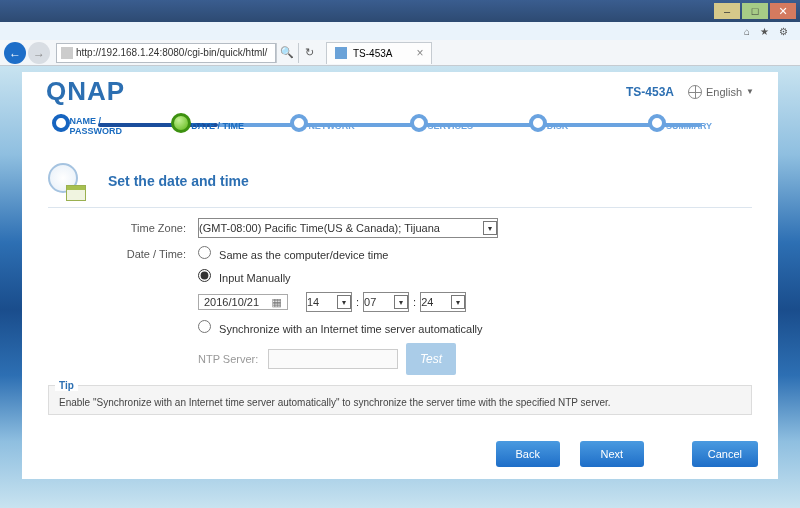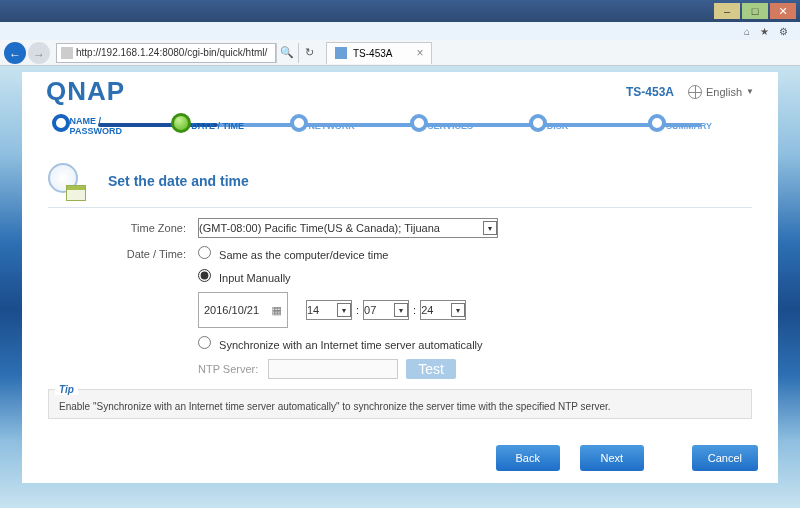--- a/index.html
+++ b/index.html
@@ -200,36 +200,36 @@
     height: 20px; border: 1px solid #888; background: #fff;
     display: flex; align-items: center; justify-content: space-between;
     padding: 0 0; font-size: 11px;
   }
   .select-box .chev {
     width: 14px; height: 14px; border: 1px solid #777;
     display: flex; align-items: center; justify-content: center;
     font-size: 8px;
   }
   .date-box {
-    width: 90px; height: 36px; border:1px solid #aaa;
+    width: 90px; height: 16px; border:1px solid #aaa;
     display:flex; align-items:center; justify-content: space-between;
     padding: 0 5px; font-size: 11px;
   }
   .ntp-input {
     width: 130px; height: 20px; border:1px solid #ccc; background:#fafafa;
   }
   .test-btn {
-    width: 50px; height: 20px; background:#aacce8; border:none; color:#fff;
-    font-size: 14px; margin-left: 8px; border-radius: 2px;
+    width: 50px; height: 32px; background:#aacce8; border:none; color:#fff;
+    font-size: 12px; margin-left: 8px; border-radius: 2px; font-style: italic;
   }
   .tip-box {
     border: 1px solid #dcdcdc; background: #f5f5f5;
     padding: 6px 10px; margin-top: 10px; font-size: 10px; color: #444;
   }
-  .tip-box .tip-label { color: #2c6fb2; font-weight: bold; position: relative; top: -12px; background:#fff; padding:0 4px; margin-left:-4px;font-style:italic;}
+  .tip-box .tip-label { color: #2c6fb2; font-weight: bold; position: relative; top: -12px; background:#fff; padding:0 4px; margin-left:-4px;}
   .btn-row {
     display: flex; justify-content: flex-end; gap: 20px;
     padding: 14px 20px 12px 0;
   }
   .btn {
     min-width: 64px; height: 26px;
     background: linear-gradient(#4a9ae0,#1e6ec8);
     color: #fff; border: none; border-radius: 3px;
     font-size: 11px; padding: 0 16px;
   }

